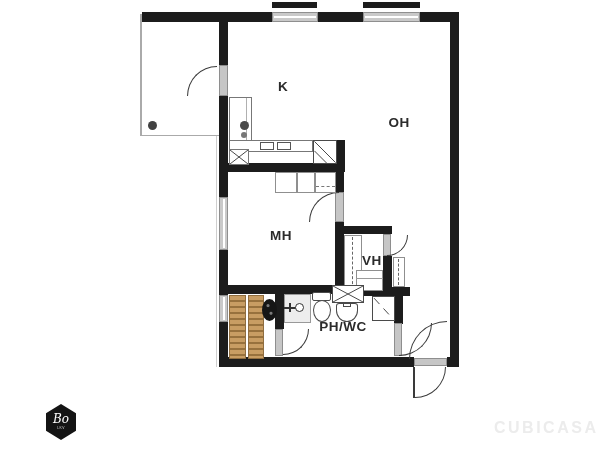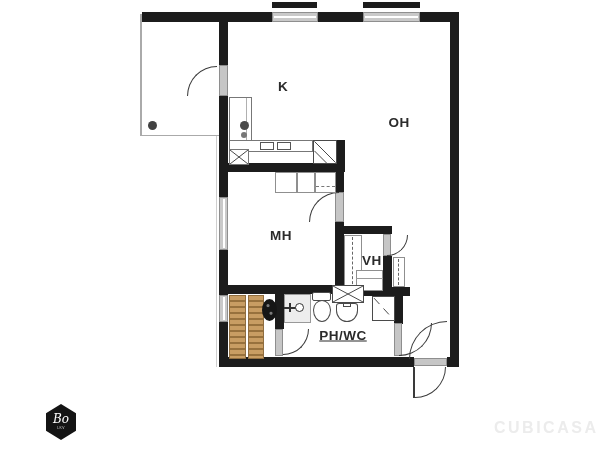--- a/index.html
+++ b/index.html
@@ -159,21 +159,21 @@
   <div class="fx" style="left:372px;top:296px;width:23px;height:25px;">
     <svg viewBox="0 0 100 100" preserveAspectRatio="none">
         <line x1="5" y1="5" x2="95" y2="95" stroke-dasharray="8 6"></line>
       </svg>
   </div>
 
   <div class="room-label" style="left:283px;top:86px;">K</div>
   <div class="room-label" style="left:399px;top:122px;">OH</div>
   <div class="room-label" style="left:281px;top:235px;">MH</div>
   <div class="room-label" style="left:372px;top:260px;">VH</div>
-  <div class="room-label" style="left:343px;top:335px;text-decoration:underline;">PH/WC</div>
+  <div class="room-label" style="left:343px;top:326px;">PH/WC</div>
 
   <div class="bo-logo">
     <div class="name">Bo</div>
     <div class="sub">LKV</div>
   </div>
   <div class="watermark">CUBICASA</div>
 
 </div>
 
 </body></html>

